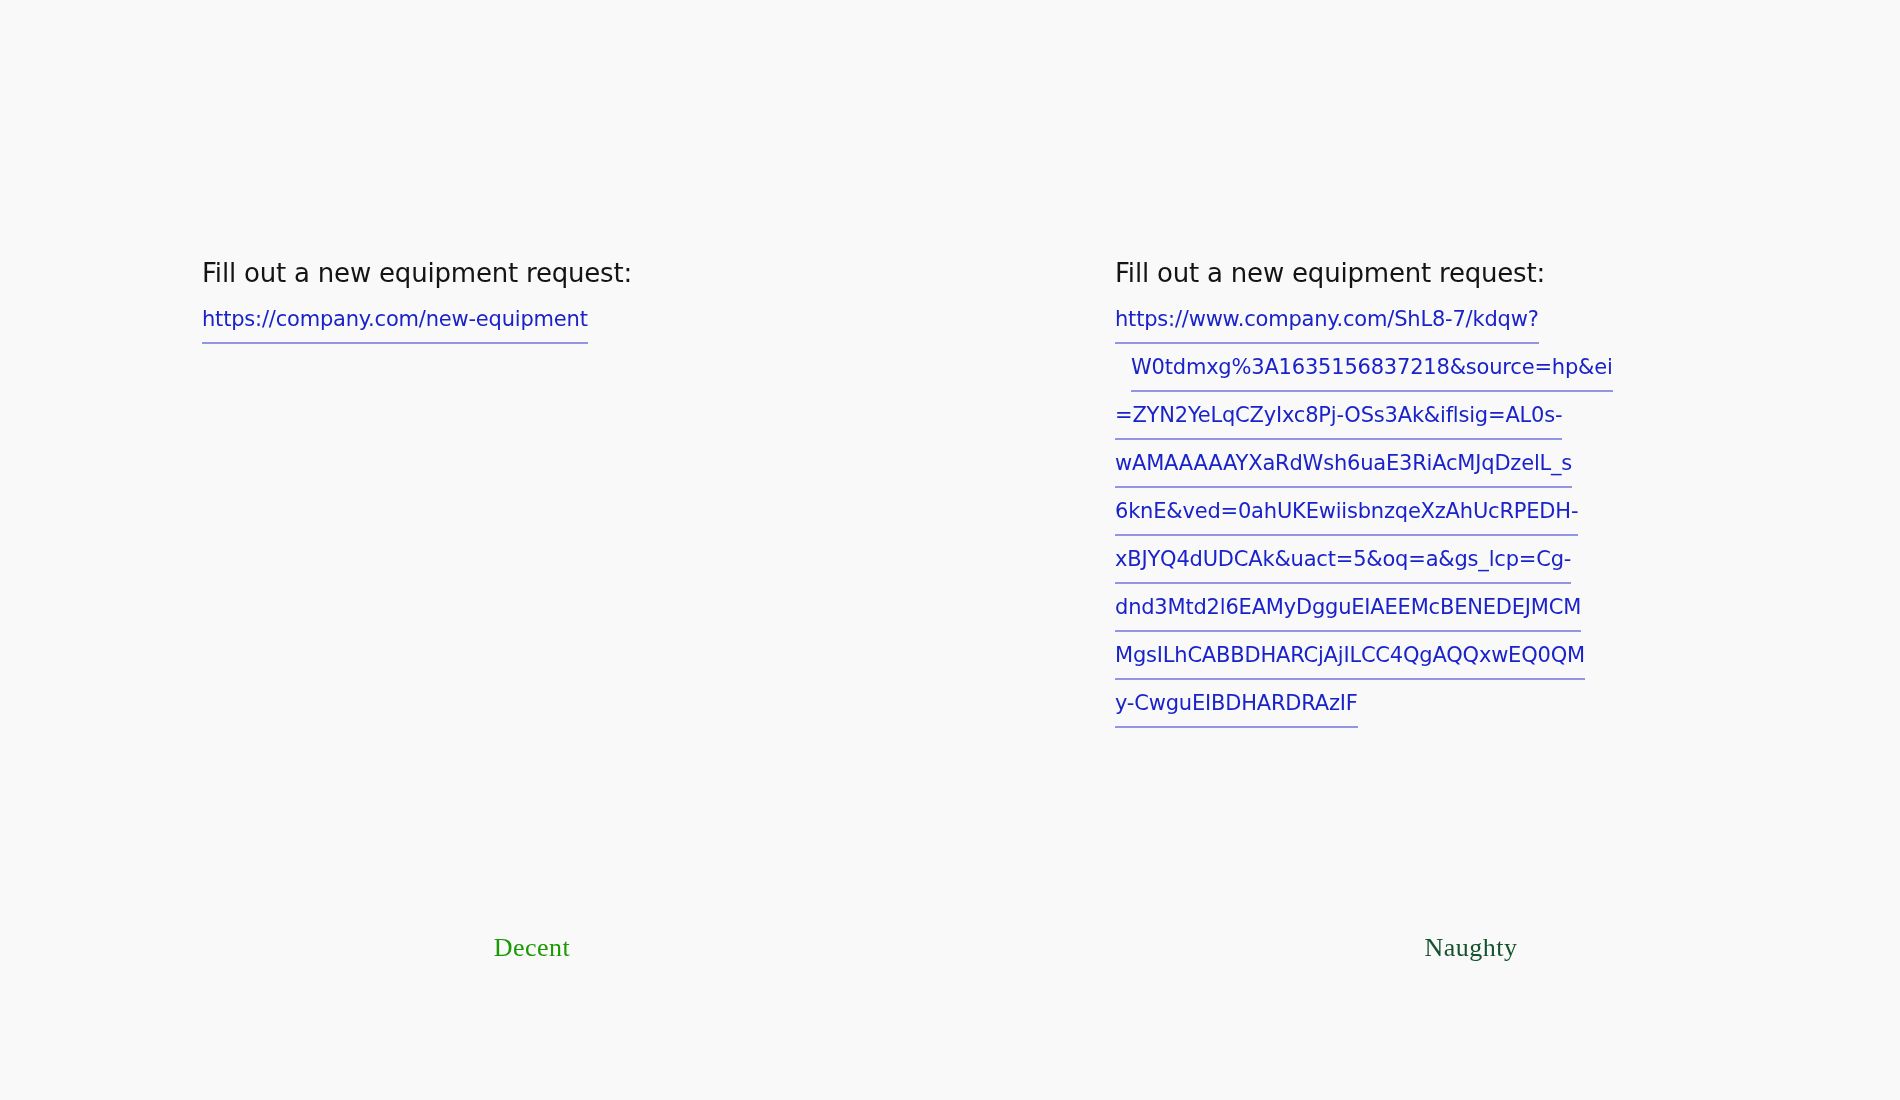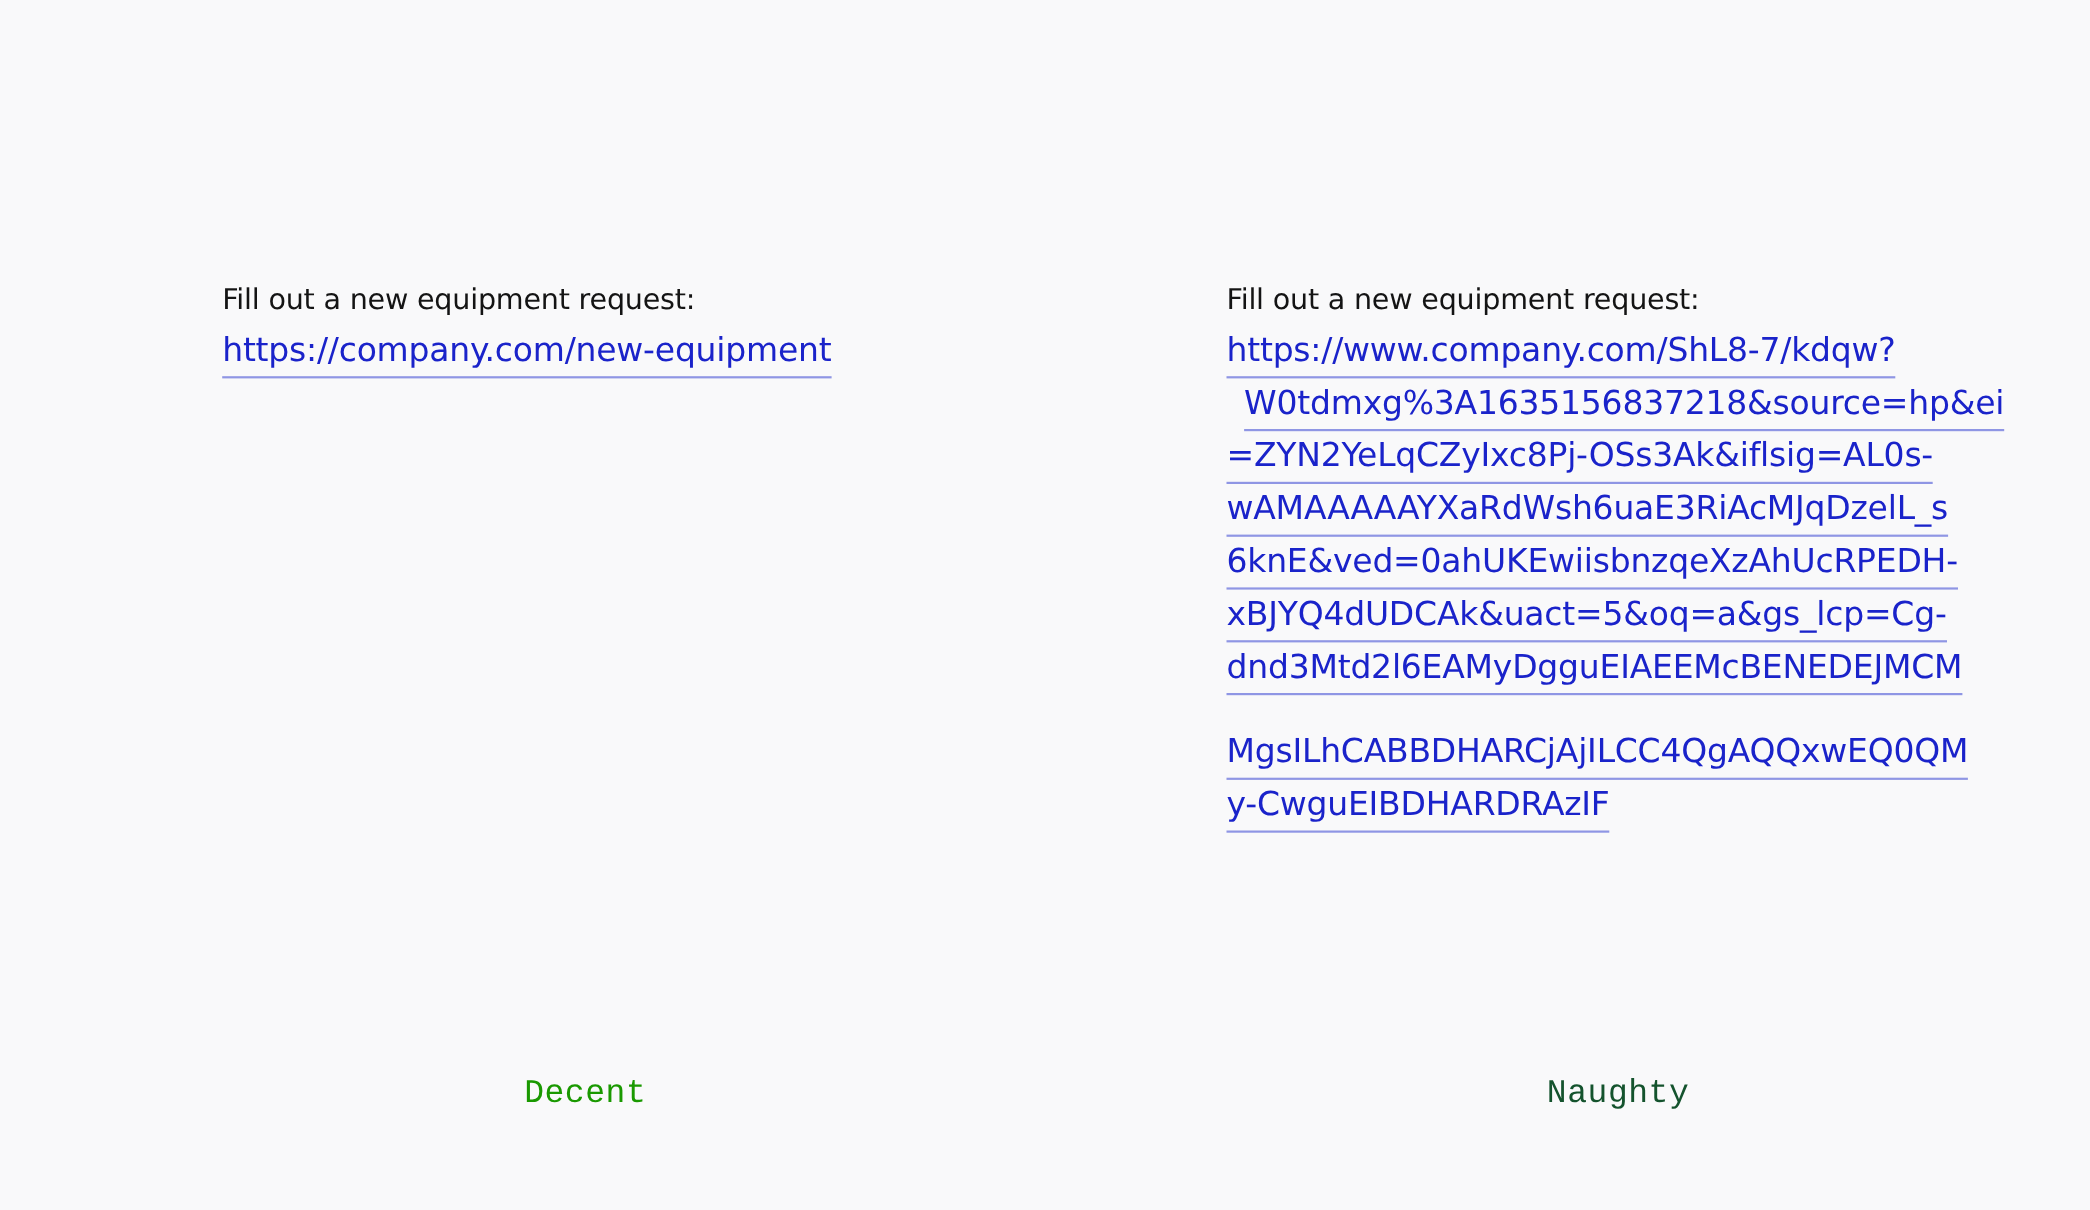--- a/index.html
+++ b/index.html
@@ -31,43 +31,43 @@
 
   .prompt-line {
     font-size: 26px;
     line-height: 46px;
     color: #141414;
     letter-spacing: -0.2px;
     white-space: nowrap;
   }
 
   .link {
-    font-size: 30px;
+    font-size: 21px;
     line-height: 46px;
     color: #1a23ca;
     letter-spacing: -0.2px;
     text-decoration: none;
     display: block;
     cursor: pointer;
   }
 
   .link__seg {
     display: block;
     width: fit-content;
     max-width: 100%;
     border-bottom: 2px solid #8f96e4;
     white-space: pre;
   }
 
   
   .verdict {
     position: absolute;
-    top: 978px;
-    font-family: Liberation Mono, monospace;
-    font-size: 30px;
+    top: 933px;
+    font-family: Liberation Serif, serif;
+    font-size: 26px;
     letter-spacing: 0.5px;
     text-align: center;
     white-space: nowrap;
   }
   .verdict--left  { left: 202px;  width: 660px; }
   .verdict--right { left: 1115px; width: 712px; }
 
   .verdict--decent  { color: #1a9900; }
   .verdict--naughty { color: #c00000; }
 </style>
@@ -88,20 +88,20 @@
   <div class="column column--right">
     <div class="prompt-line" style="color: rgb(20, 20, 20);">Fill out a new equipment request:</div>
     <a class="link" style="color: rgb(26, 35, 202);">
       <span class="link__seg" style="border-bottom-color: rgb(143, 150, 228);">https://www.company.com/ShL8-7/kdqw?</span>
       <span class="link__seg" style="border-bottom-color: rgb(143, 150, 228); margin-left: 16px;">W0tdmxg%3A1635156837218&amp;source=hp&amp;ei</span>
       <span class="link__seg" style="border-bottom-color: rgb(143, 150, 228);">=ZYN2YeLqCZyIxc8Pj-OSs3Ak&amp;iflsig=AL0s-</span>
       <span class="link__seg" style="border-bottom-color: rgb(143, 150, 228);">wAMAAAAAYXaRdWsh6uaE3RiAcMJqDzelL_s</span>
       <span class="link__seg" style="border-bottom-color: rgb(143, 150, 228);">6knE&amp;ved=0ahUKEwiisbnzqeXzAhUcRPEDH-</span>
       <span class="link__seg" style="border-bottom-color: rgb(143, 150, 228);">xBJYQ4dUDCAk&amp;uact=5&amp;oq=a&amp;gs_lcp=Cg-</span>
       <span class="link__seg" style="border-bottom-color: rgb(143, 150, 228);">dnd3Mtd2l6EAMyDgguEIAEEMcBENEDEJMCM</span>
-      <span class="link__seg" style="border-bottom-color: rgb(143, 150, 228); margin-top: 29px;">MgsILhCABBDHARCjAjILCC4QgAQQxwEQ0QM</span>
+      <span class="link__seg" style="border-bottom-color: rgb(143, 150, 228);">MgsILhCABBDHARCjAjILCC4QgAQQxwEQ0QM</span>
       <span class="link__seg" style="border-bottom-color: rgb(143, 150, 228);">y-CwguEIBDHARDRAzIF</span>
     </a>
   </div>
 
   <div class="verdict verdict--right verdict--naughty" style="color: #14532d;">Naughty</div>
 
 </div>
 
 </body></html>

